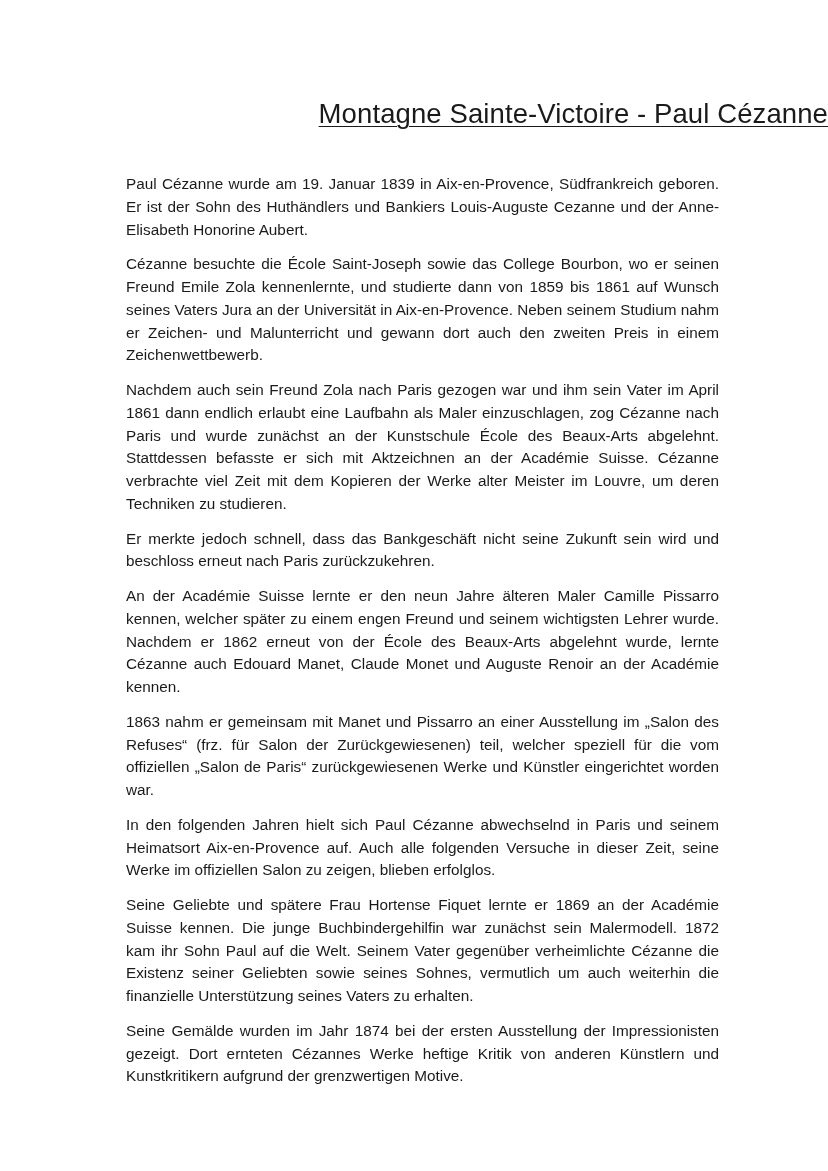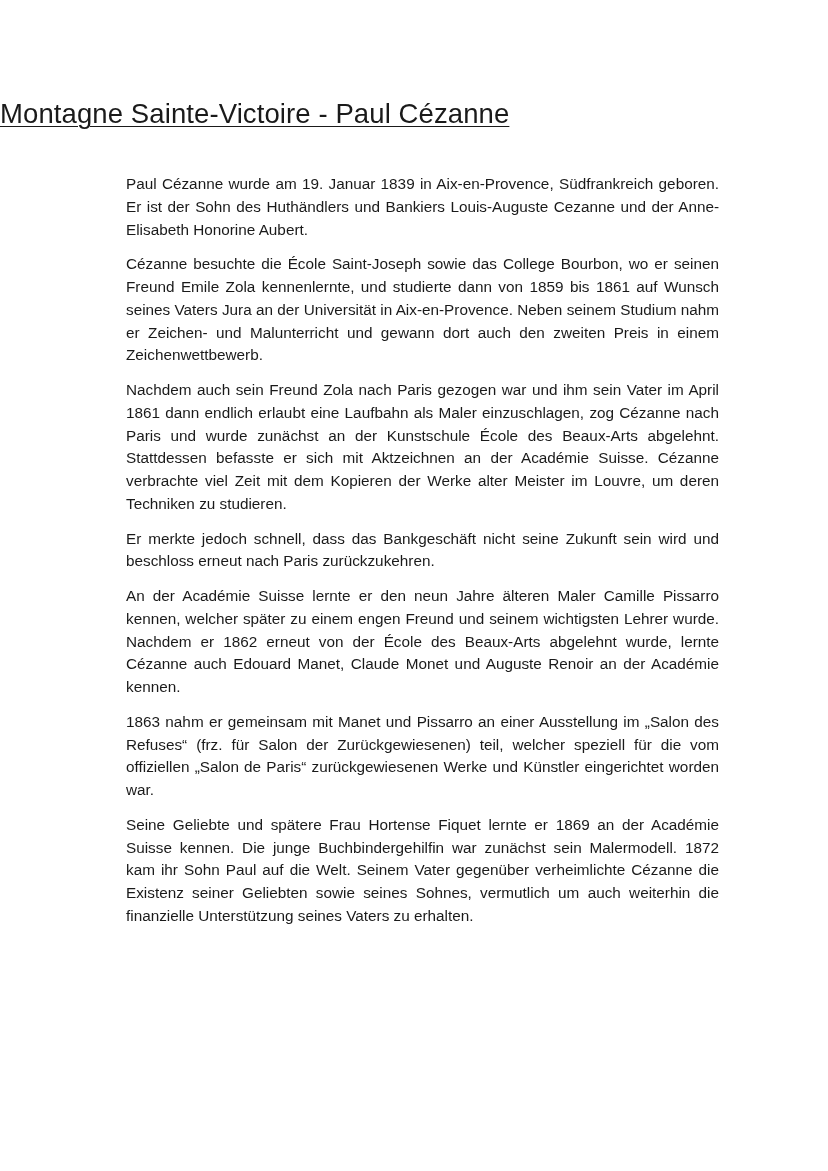--- a/index.html
+++ b/index.html
@@ -13,21 +13,21 @@
       position: relative;
       overflow: hidden;
       color: #1a1a1a;
       font-family: "Liberation Sans", "DejaVu Sans", sans-serif;
     }
     .page-title {
       position: absolute;
       top: 98px;
       left: 0;
       width: 828px;
-      text-align: left;
+      text-align: right;
       font-size: 27.5px;
       font-weight: normal;
       margin: 0;
       letter-spacing: 0.1px;
     }
     .page-title span {
       text-decoration: underline;
       text-underline-offset: 3px;
       text-decoration-thickness: 1px;
     }
@@ -50,14 +50,16 @@
 
 <h1 class="page-title"><span>Montagne Sainte-Victoire - Paul Cézanne</span></h1>
 
 <div class="body-text">
   <p class="para">Paul Cézanne wurde am 19. Januar 1839 in Aix-en-Provence, Südfrankreich geboren. Er ist der Sohn des Huthändlers und Bankiers Louis-Auguste Cezanne und der Anne-Elisabeth Honorine Aubert.</p>
   <p class="para">Cézanne besuchte die École Saint-Joseph sowie das College Bourbon, wo er seinen Freund Emile Zola kennenlernte, und studierte dann von 1859 bis 1861 auf Wunsch seines Vaters Jura an der Universität in Aix-en-Provence. Neben seinem Studium nahm er Zeichen- und Malunterricht und gewann dort auch den zweiten Preis in einem Zeichenwettbewerb.</p>
   <p class="para">Nachdem auch sein Freund Zola nach Paris gezogen war und ihm sein Vater im April 1861 dann endlich erlaubt eine Laufbahn als Maler einzuschlagen, zog Cézanne nach Paris und wurde zunächst an der Kunstschule École des Beaux-Arts abgelehnt. Stattdessen befasste er sich mit Aktzeichnen an der Académie Suisse. Cézanne verbrachte viel Zeit mit dem Kopieren der Werke alter Meister im Louvre, um deren Techniken zu studieren.</p>
   <p class="para">Er merkte jedoch schnell, dass das Bankgeschäft nicht seine Zukunft sein wird und beschloss erneut nach Paris zurückzukehren.</p>
   <p class="para">An der Académie Suisse lernte er den neun Jahre älteren Maler Camille Pissarro kennen, welcher später zu einem engen Freund und seinem wichtigsten Lehrer wurde. Nachdem er 1862 erneut von der École des Beaux-Arts abgelehnt wurde, lernte Cézanne auch Edouard Manet, Claude Monet und Auguste Renoir an der Académie kennen.</p>
   <p class="para">1863 nahm er gemeinsam mit Manet und Pissarro an einer Ausstellung im „Salon des Refuses“ (frz. für Salon der Zurückgewiesenen) teil, welcher speziell für die vom offiziellen „Salon de Paris“ zurückgewiesenen Werke und Künstler eingerichtet worden war.</p>
+  <p class="para">In den folgenden Jahren hielt sich Paul Cézanne abwechselnd in Paris und seinem Heimatsort Aix-en-Provence auf. Auch alle folgenden Versuche in dieser Zeit, seine Werke im offiziellen Salon zu zeigen, blieben erfolglos.</p>
   <p class="para">Seine Geliebte und spätere Frau Hortense Fiquet lernte er 1869 an der Académie Suisse kennen. Die junge Buchbindergehilfin war zunächst sein Malermodell. 1872 kam ihr Sohn Paul auf die Welt. Seinem Vater gegenüber verheimlichte Cézanne die Existenz seiner Geliebten sowie seines Sohnes, vermutlich um auch weiterhin die finanzielle Unterstützung seines Vaters zu erhalten.</p>
+  <p class="para">Seine Gemälde wurden im Jahr 1874 bei der ersten Ausstellung der Impressionisten gezeigt. Dort ernteten Cézannes Werke heftige Kritik von anderen Künstlern und Kunstkritikern aufgrund der grenzwertigen Motive.</p>
 </div>
 
 </body></html>

